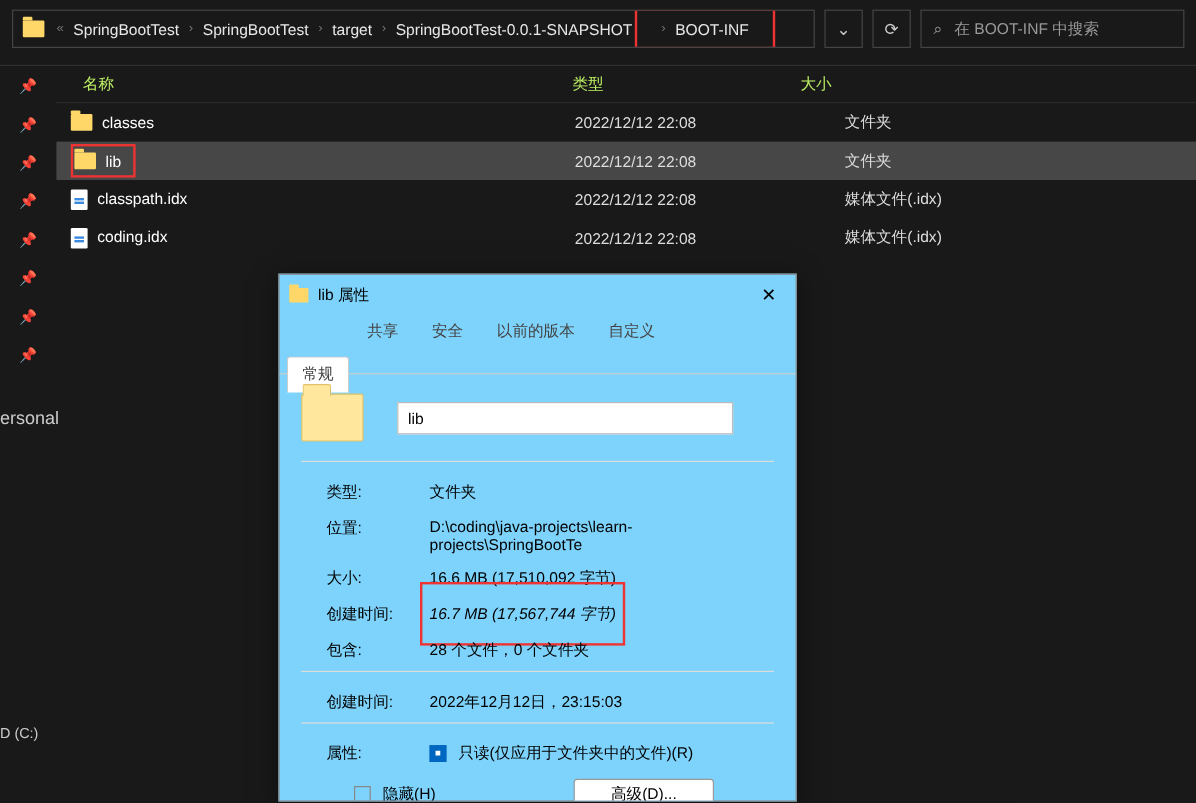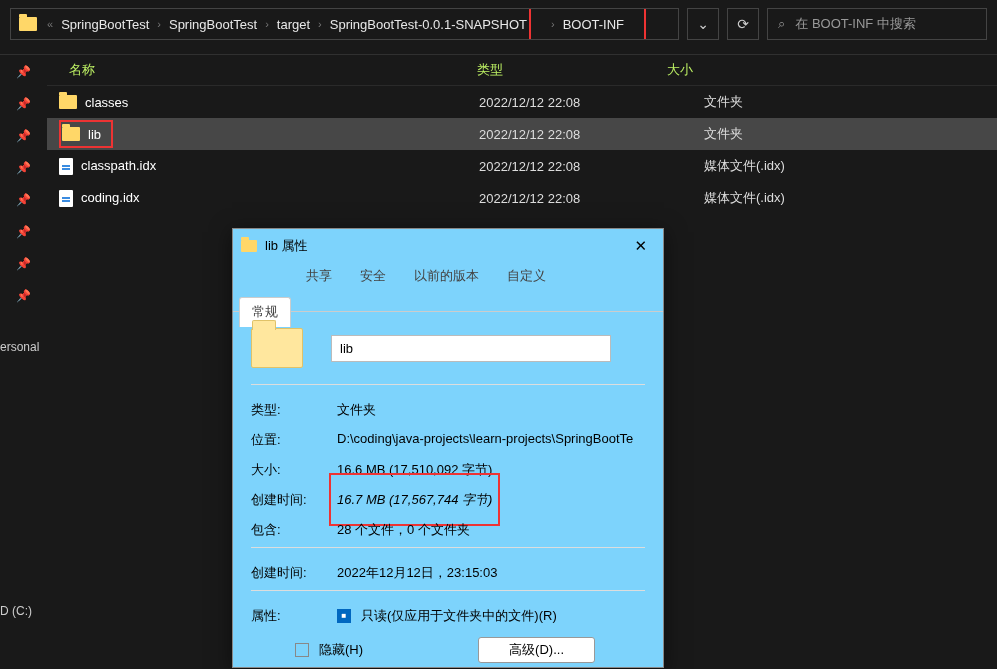--- a/index.html
+++ b/index.html
@@ -11,21 +11,21 @@
 .bc-icon::before { content:""; position:absolute; top:-3px; left:0; width:8px; height:3px; background:#ffd768; border-radius:1px 1px 0 0;}
 .bc-chev { color: #777; padding: 0 4px; font-size: 11px; }
 .bc-seg { padding: 0 4px; white-space: nowrap; color: #e8e8e8; }
 .bc-highlight { border: 2px solid #e33; padding: 2px 16px; margin-left: -2px; height: 34px; display:flex; align-items:center;}
 .topbtn { width: 32px; height: 32px; border: 1px solid #444; display:flex; align-items:center; justify-content:center; color:#ccc; font-size:14px; }
 .search { width: 220px; height: 32px; border: 1px solid #444; display:flex; align-items:center; padding:0 10px; color:#999; gap:10px; }
 
 .main { display:flex; height: calc(100% - 54px); }
 .sidebar { width: 47px; padding-top: 10px; display:flex; flex-direction:column; align-items:center; gap:18px; }
 .pin { color:#888; font-size:12px; }
-.side-label { position:absolute; left:0; top:340px; color:#ccc; font-size:12px; }
+.side-label { position:absolute; left:0; top:340px; color:#ccc; font-size:15px; }
 .side-label2 { position:absolute; left:0; top:604px; color:#ccc; font-size:12px; }
 
 .listarea { flex:1; }
 .colhead { display:flex; padding: 6px 0; color:#bef264; font-size:13px; border-bottom:1px solid #2a2a2a; }
 .c-name { width: 430px; padding-left: 22px; }
 .c-date { width: 225px; }
 .c-type { width: 190px; }
 .c-size { flex:1; }
 
 .row { display:flex; align-items:center; height: 32px; padding-left: 12px; }
@@ -46,21 +46,21 @@
 .props-close { margin-left:auto; font-size:15px; cursor:pointer; padding:2px 8px; }
 .tabs { display:flex; gap:2px; padding:0 6px; border-bottom:1px solid #ccc; font-size:13px; }
 .tab { padding:5px 12px 6px; color:#444; border:1px solid transparent; border-bottom:none; border-radius:3px 3px 0 0; }
 .tab.active { background:#fff; border-color:#ccc; position:relative; top:16px;margin-top:20px; }
 .tab-body { padding:16px 18px 10px; flex:1; overflow:hidden; }
 .bigicon { display:flex; align-items:center; gap:28px; padding-bottom:14px; }
 .bigfolder { width:52px; height:40px; background:#ffe79e; border-radius:2px; position:relative; border:1px solid #e0c268;}
 .bigfolder::before { content:""; position:absolute; top:-9px; left:0; width:22px; height:9px; background:#ffe79e; border:1px solid #e0c268; border-bottom:none; border-radius:2px 2px 0 0;}
 .name-input { width:280px; border:1px solid #bbb; padding:5px 8px; font-size:13px; }
 .sep { border-top:1px solid #ddd; margin:2px 0 10px; }
-.kv { display:flex; padding:6px 0; font-size:13px; }
+.kv { display:flex; padding:6px 0; font-size:13px;margin-left:21px; }
 .kv .k { width:86px; color:#000; }
 .kv .v { flex:1; color:#000; }
 .hl-box { border:2px solid #e33; padding:17px 6px; margin-left:-8px; width:fit-content;font-style:italic; }
 .cb { width:14px; height:14px; border:1px solid #888; display:inline-flex; align-items:center; justify-content:center; font-size:10px;}
 .cb.checked { background:#0067c0; border-color:#0067c0; color:#fff; position:relative;}
 .cb.checked::after { content:"■"; font-size:8px; color:#fff; line-height:1;}
 .right-col { display:flex; align-items:center; gap:10px; }
 .adv { border:1px solid #999; padding:3px 30px; border-radius:3px; font-size:13px; background:#fff;}
 .hidden-row { display:flex; align-items:center; gap:10px; margin-left:44px; margin-top:6px; justify-content:space-between; width:300px;}
 </style>

